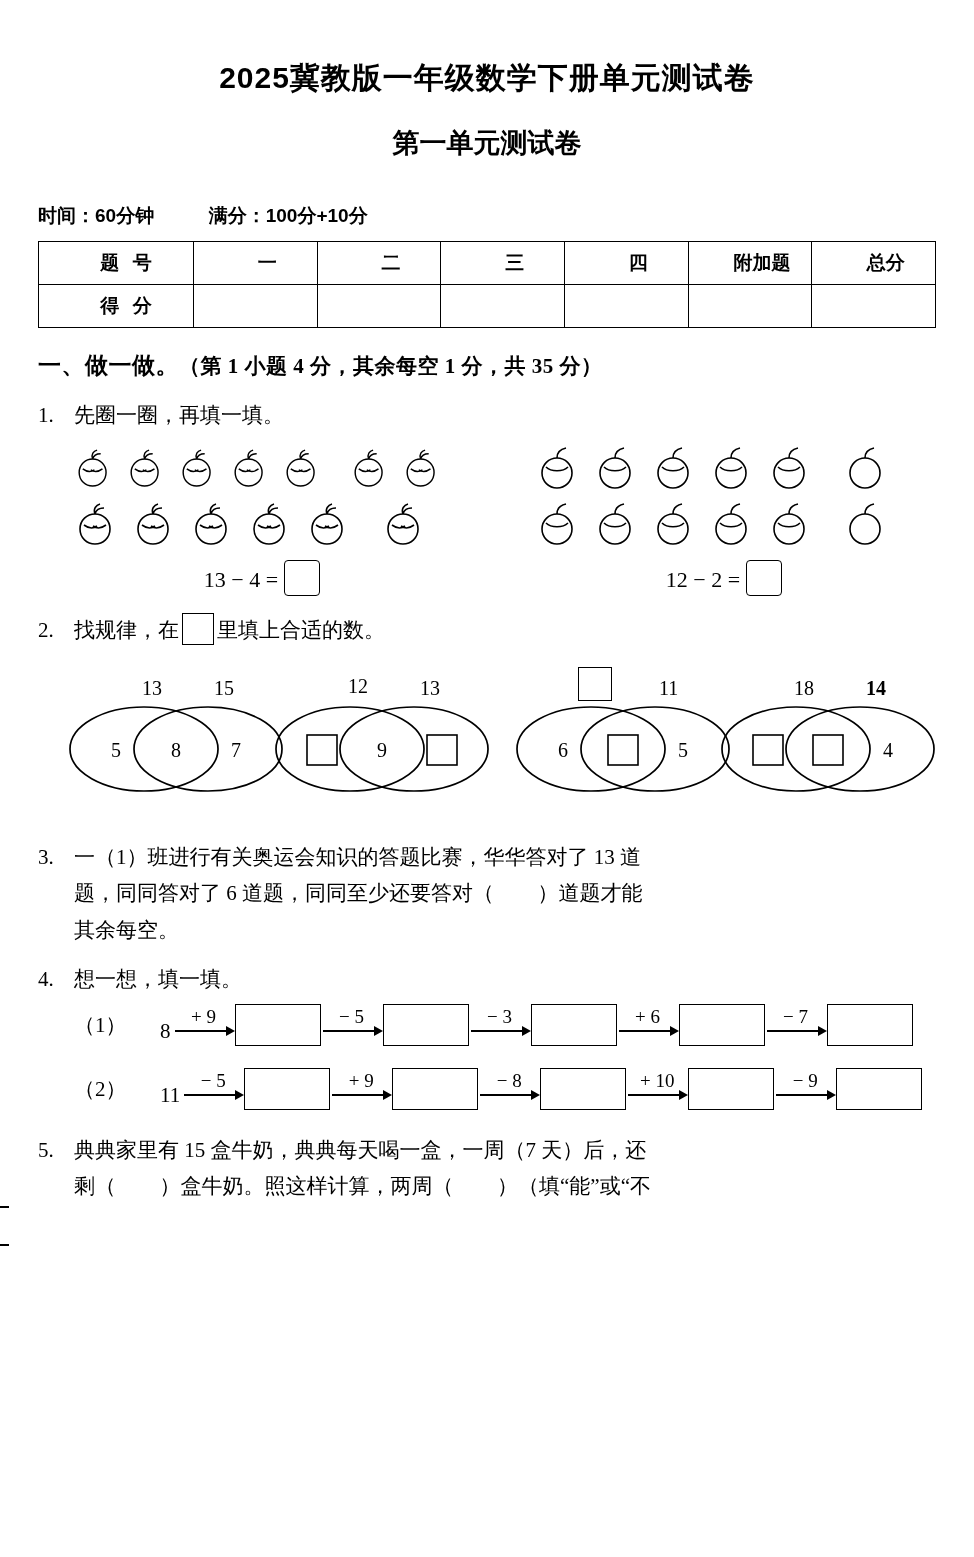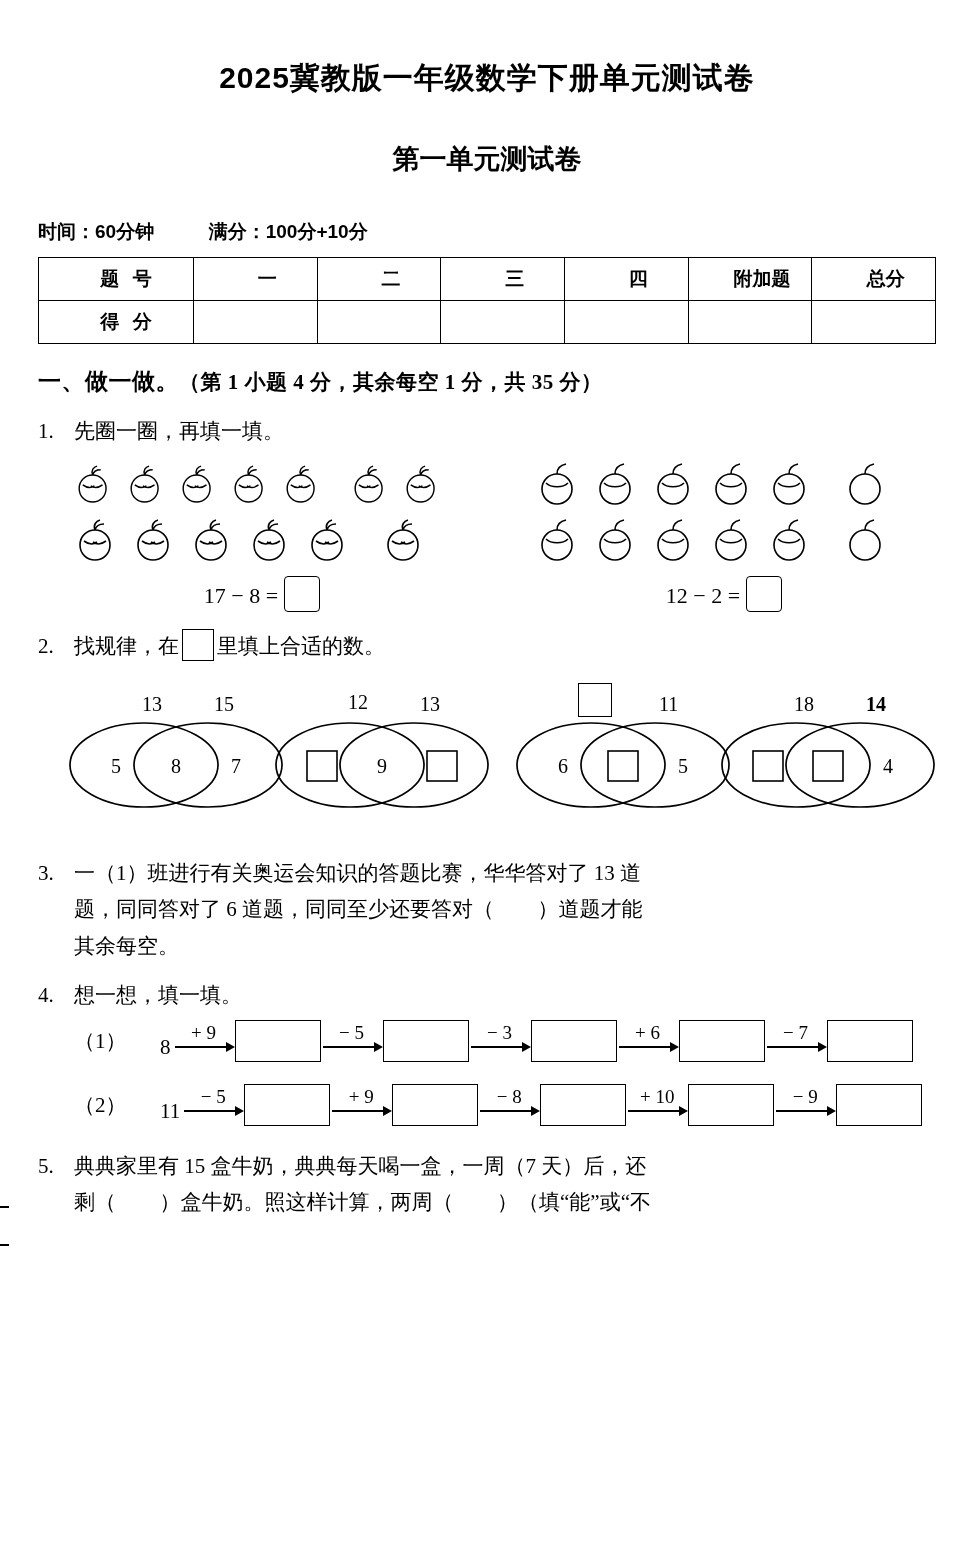--- a/index.html
+++ b/index.html
@@ -28,21 +28,21 @@
     font-size: 30px;
     letter-spacing: 1px;
     margin-top: 58px;
     white-space: nowrap;
   }
   .title-sub {
     text-align: center;
     font-family: "Liberation Sans", sans-serif;
     font-weight: bold;
     font-size: 27px;
-    margin-top: 42px;
+    margin-top: 26px;
   }
   .meta-line {
     text-align: left;
     font-family: "Liberation Sans", sans-serif;
     font-weight: bold;
     font-size: 19px;
     margin-top: 42px;
   }
   .meta-line .gap { display:inline-block; width:44px; }
 
@@ -349,21 +349,21 @@
         <span class="spacer"></span>
         <svg width="58" height="50" viewBox="0 0 58 50">
             <g fill="none" stroke="#000" stroke-width="1.6">
               <path d="M8 30c0-9 7-15 15-15s15 6 15 15-7 15-15 15S8 39 8 30z"></path>
               <path d="M23 15c-2-5 1-9 5-10M23 15c1-4 5-6 9-6"></path>
               <path d="M12 26c4 3 9 4 13 1M34 26c-4 3-9 4-13 1"></path>
             </g>
           </svg>
       </div>
       <div class="eq-row">
-        <span>17 − 8 =</span><span class="box"></span>
+        <span>13 − 4 =</span><span class="box"></span>
       </div>
     </div>
 
     <div class="fruit-col">
       <div class="fruit-row">
         <svg width="58" height="50" viewBox="0 0 58 50">
             <g fill="none" stroke="#000" stroke-width="1.6">
               <circle cx="23" cy="30" r="15"></circle>
               <path d="M23 15c0-6 4-9 9-10"></path>
               <path d="M12 24c5 5 17 5 22 0"></path>

